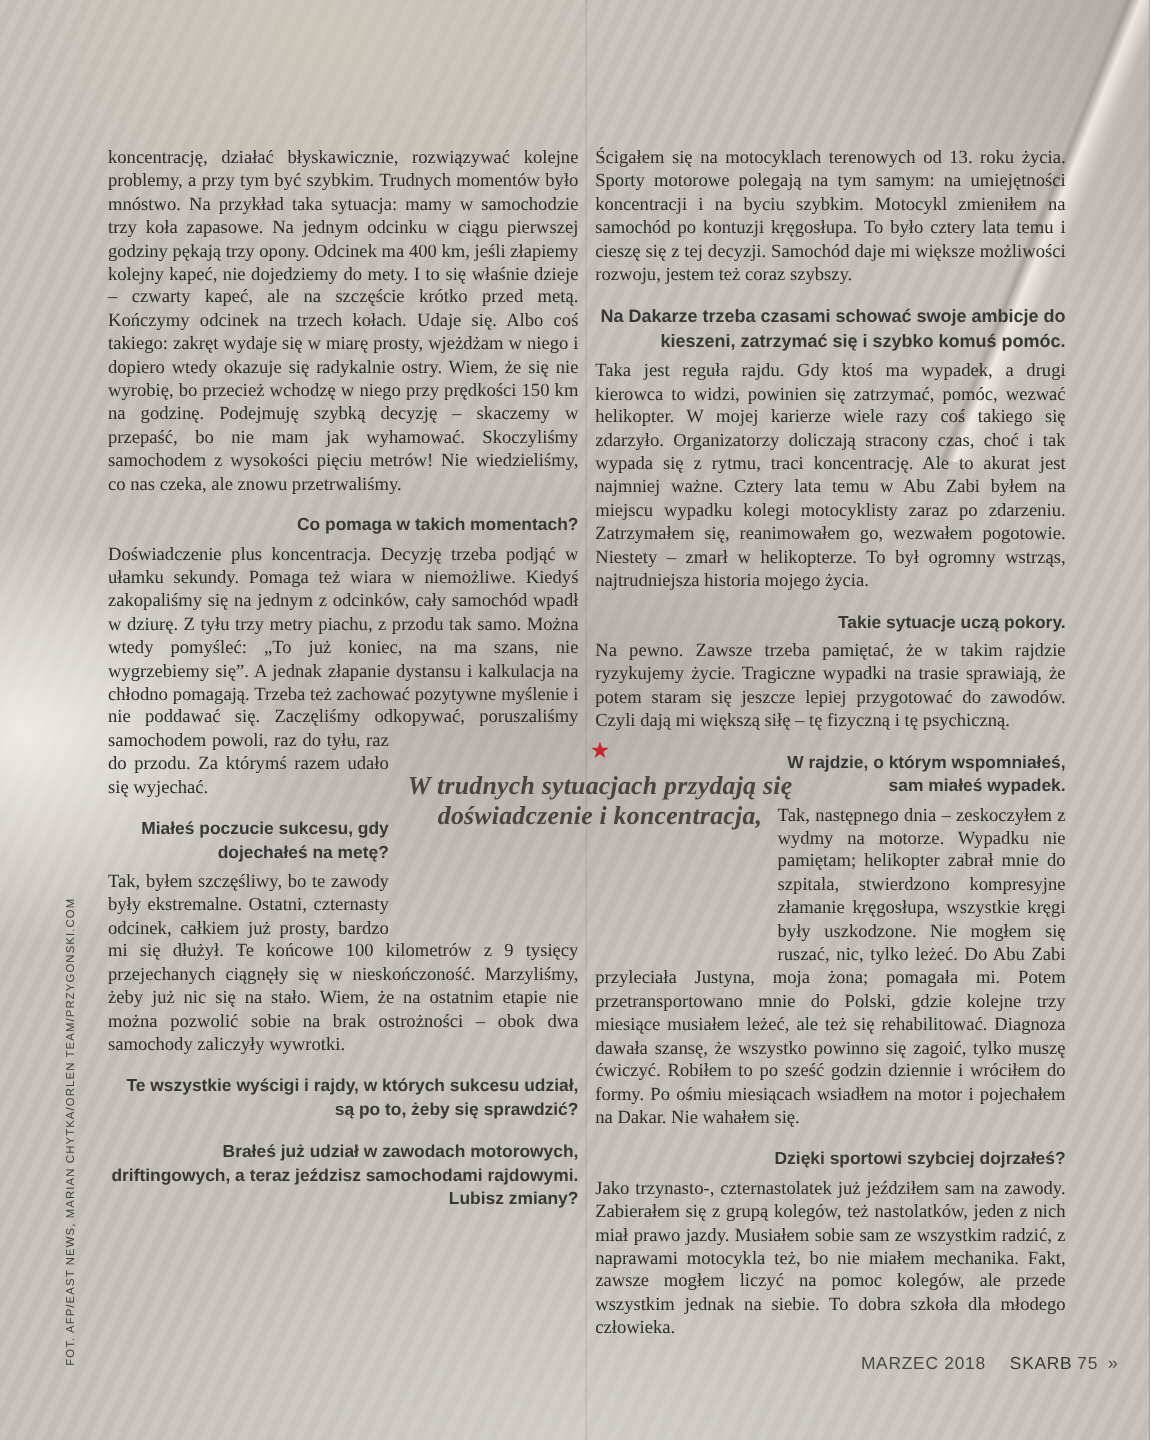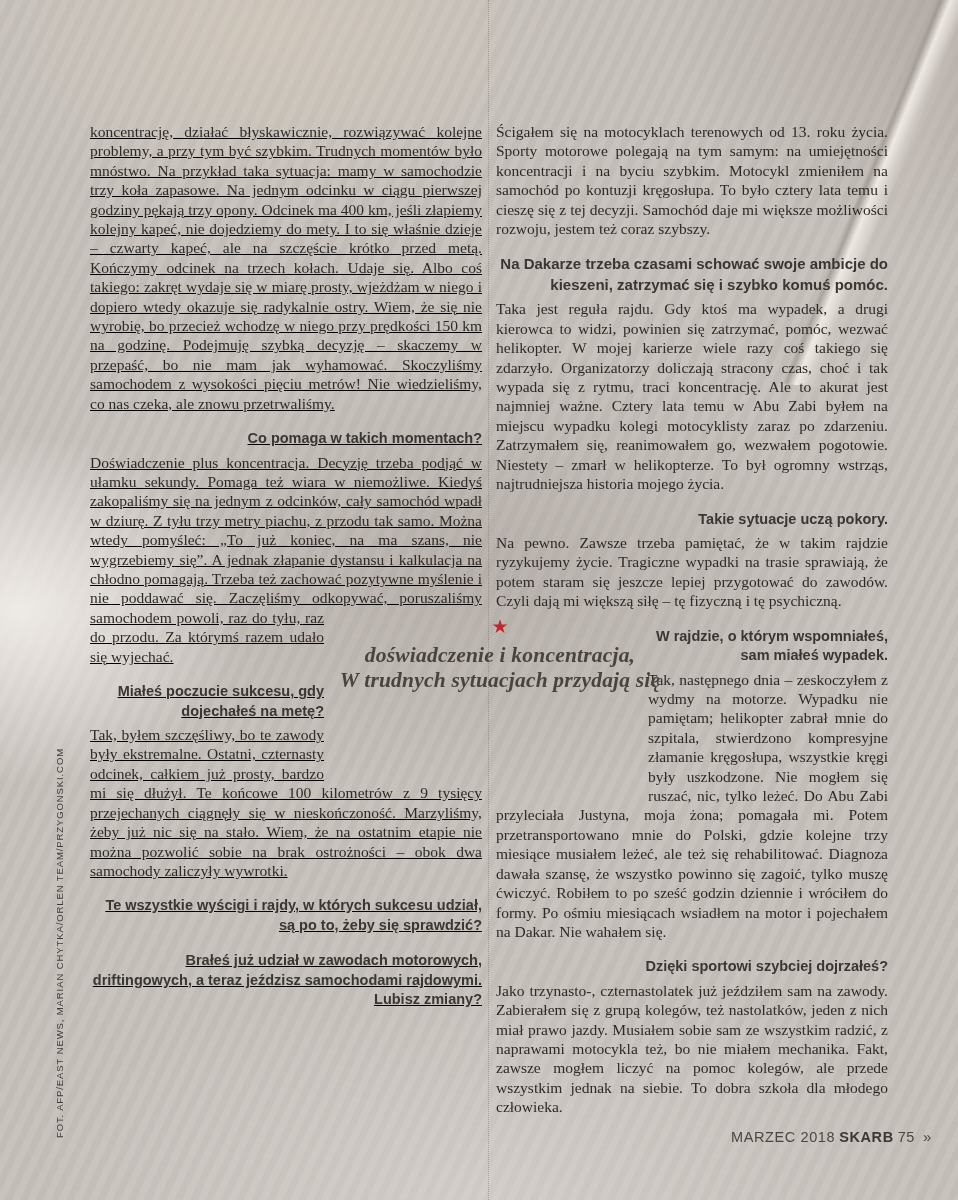--- a/index.html
+++ b/index.html
@@ -18,21 +18,21 @@
   .ridge{
     position:absolute;right:-60px;top:-70px;width:340px;height:460px;pointer-events:none;
     background:linear-gradient(104deg, rgba(0,0,0,0) 0 55%, rgba(146,137,130,0.55) 56%, rgba(240,235,229,0.95) 58%, rgba(205,198,191,0.35) 62%, rgba(0,0,0,0) 70%);
     transform:rotate(8deg);
   }
   .divider{
     position:absolute;left:488px;top:0;height:1200px;width:0;
     border-left:1px dotted rgba(95,89,84,0.38);
   }
   .col{position:absolute;top:122px;width:392px;}
-  .col.left{left:90px;text-decoration:underline;}
+  .col.left{left:90px;}
   .col.right{left:496px;}
   .col p{
     margin:0 0 14px 0;
     font-size:15.5px;line-height:19.4px;color:#2e2a27;
     text-align:justify;hyphens:auto;
   }
   .col h3{
     margin:16px 0 4px 0;
     font-family:"Liberation Sans", sans-serif;
     font-size:14.5px;line-height:19.5px;font-weight:700;color:#3a3633;
@@ -55,21 +55,21 @@
     position:absolute;left:54px;bottom:62px;
     writing-mode:vertical-rl;transform:rotate(180deg);
     font-family:"Liberation Sans", sans-serif;font-size:9.5px;letter-spacing:0.9px;
     color:#3e3b38;white-space:nowrap;
   }
   .footer{
     position:absolute;right:26px;top:1128px;
     font-family:"Liberation Sans", sans-serif;font-size:14.5px;color:#4b4742;
     letter-spacing:0.6px;
   }
-  .footer .mag{font-weight:700;color:#3b3734;margin-left:4px;text-align:center;}
+  .footer .mag{font-weight:400;color:#3b3734;margin-left:20px;text-align:center;}
   .footer .pagenum{margin-left:4px;}
   .footer .arrow{margin-left:8px;font-size:15px;}
 </style>
 </head>
 <body>
 
 <div class="page">
 
   <div class="ridge"></div>
   <div class="divider"></div>
@@ -93,22 +93,22 @@
     <h3>Takie sytuacje uczą pokory.</h3>
     <p>Na pewno. Zawsze trzeba pamiętać, że w takim rajdzie ryzykujemy życie. Tragiczne wypadki na trasie sprawiają, że potem staram się jeszcze lepiej przygotować do zawodów. Czyli dają mi większą siłę – tę fizyczną i tę psychiczną.</p>
     <h3>W rajdzie, o którym wspomniałeś, sam miałeś wypadek.</h3>
     <p>Tak, następnego dnia – zeskoczyłem z wydmy na motorze. Wypadku nie pamiętam; helikopter zabrał mnie do szpitala, stwierdzono kompresyjne złamanie kręgosłupa, wszystkie kręgi były uszkodzone. Nie mogłem się ruszać, nic, tylko leżeć. Do Abu Zabi przyleciała Justyna, moja żona; pomagała mi. Potem przetransportowano mnie do Polski, gdzie kolejne trzy miesiące musiałem leżeć, ale też się rehabilitować. Diagnoza dawała szansę, że wszystko powinno się zagoić, tylko muszę ćwiczyć. Robiłem to po sześć godzin dziennie i wróciłem do formy. Po ośmiu miesiącach wsiadłem na motor i pojechałem na Dakar. Nie wahałem się.</p>
     <h3>Dzięki sportowi szybciej dojrzałeś?</h3>
     <p>Jako trzynasto-, czternastolatek już jeździłem sam na zawody. Zabierałem się z grupą kolegów, też nastolatków, jeden z nich miał prawo jazdy. Musiałem sobie sam ze wszystkim radzić, z naprawami motocykla też, bo nie miałem mechanika. Fakt, zawsze mogłem liczyć na pomoc kolegów, ale przede wszystkim jednak na siebie. To dobra szkoła dla młodego człowieka.</p>
   </div>
 
   <div class="pullquote">
     <div class="star">★</div>
+    <div class="pq-line">W trudnych sytuacjach przydają się</div>
     <div class="pq-line">doświadczenie i koncentracja,</div>
-    <div class="pq-line">W trudnych sytuacjach przydają się</div>
   </div>
 
   <div class="credit">FOT. AFP/EAST NEWS, MARIAN CHYTKA/ORLEN TEAM/PRZYGONSKI.COM</div>
 
   <div class="footer">
     <span>MARZEC 2018</span><span class="mag">SKARB</span><span class="pagenum">75</span><span class="arrow">»</span>
   </div>
 
 </div>
 

